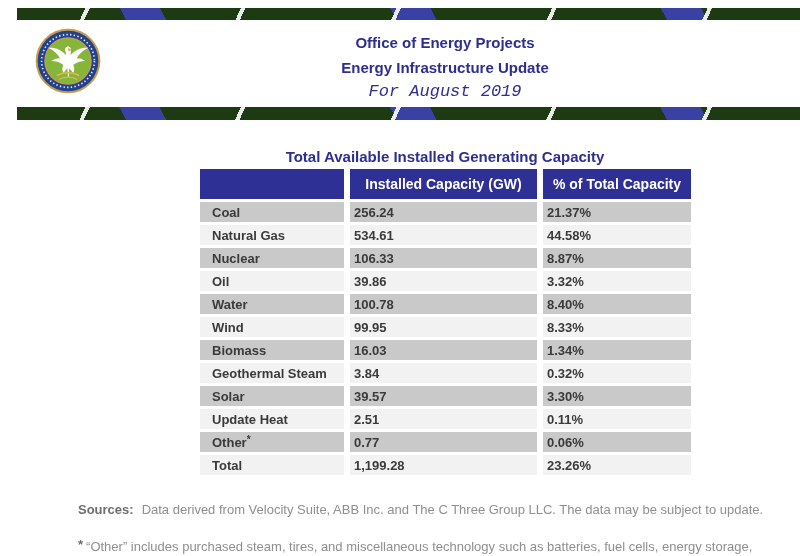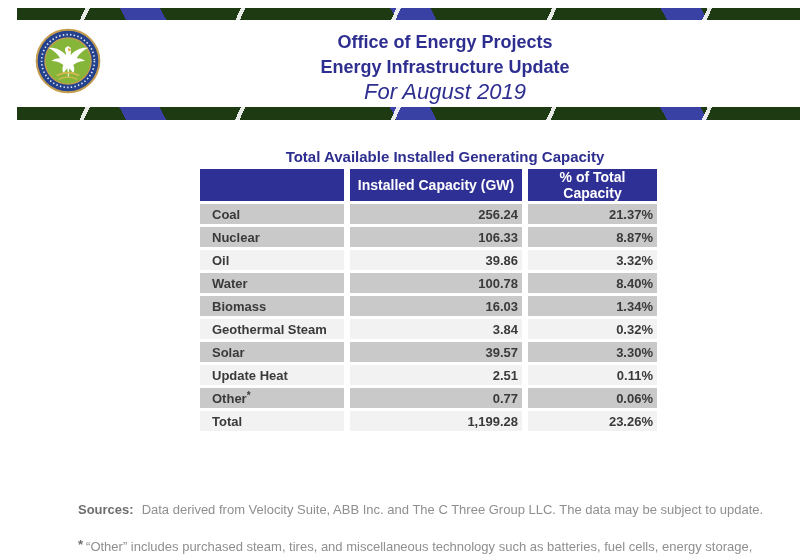--- a/index.html
+++ b/index.html
@@ -30,48 +30,48 @@
       repeating-linear-gradient(63deg, rgba(0,0,0,0) 0 97px, var(--band-blue) 97px 133px, rgba(0,0,0,0) 133px 241px),
       var(--band-green);
   }
   .band.top{top:8px;height:12px;}
   .band.bottom{top:107px;height:13px;}
   .logo{position:absolute;left:35px;top:28px;width:66px;height:66px;}
   .titles{
     position:absolute;left:100px;right:10px;top:30px;
     text-align:center;color:var(--title-blue);
   }
-  .titles .t1,.titles .t2{font-size:18px;font-weight:bold;line-height:25px;}
-  .titles .t3{font-size:22px;font-style:italic;line-height:23px;}
+  .titles .t1,.titles .t2{font-size:15px;font-weight:bold;line-height:25px;}
+  .titles .t3{font-size:17px;font-style:italic;line-height:23px;font-family:Liberation Mono, monospace;}
   
   .table-title{
     position:absolute;left:100px;width:690px;top:148px;
     text-align:center;color:var(--title-blue);
     font-size:15px;font-weight:bold;
   }
   .capacity-table{
     position:absolute;left:194px;top:166px;
     border-collapse:separate;border-spacing:6px 3px;
   }
   .capacity-table th{
     background:var(--table-header-bg);color:var(--table-header-text);
     font-size:14px;font-weight:bold;height:30px;text-align:center;
     padding:0 6px;
   }
   .capacity-table th.c0{width:144px;}
-  .capacity-table th.c1{width:172px;}
-  .capacity-table th.c2{width:129px;}
+  .capacity-table th.c1{width:187px;}
+  .capacity-table th.c2{width:148px;}
   .capacity-table td{
     height:20px;font-size:13px;font-weight:bold;color:var(--cell-text);
     padding:0 4px;
   }
   .capacity-table tr.dark td{background:var(--row-dark);}
   .capacity-table tr.light td{background:var(--row-light);}
   .capacity-table td.label-cell{text-align:left;padding-left:12px;}
-  .capacity-table td.num-cell{text-align:right;}
+  .capacity-table td.num-cell{text-align:left;}
   .capacity-table sup{font-size:10px;vertical-align:4px;}
   
   .footer{
     position:absolute;left:78px;top:499px;width:692px;
     color:var(--footer-text);font-size:13px;line-height:21px;
   }
   .footer .src-label{font-weight:bold;color:var(--footer-label);margin-right:8px;}
   .footer .fn{margin-top:14px;}
   .footer .fn-star{font-weight:bold;color:var(--footer-label);vertical-align:2px;margin-right:3px;}
 </style>
@@ -110,34 +110,44 @@
       <th class="c1">Installed Capacity (GW)</th>
       <th class="c2">% of Total Capacity</th>
     </tr>
   </thead>
   <tbody>
       <tr class="dark">
         <td class="label-cell">Coal</td>
         <td class="num-cell">256.24</td>
         <td class="num-cell">21.37%</td>
       </tr>
+      <tr class="light">
+        <td class="label-cell">Natural Gas</td>
+        <td class="num-cell">534.61</td>
+        <td class="num-cell">44.58%</td>
+      </tr>
       <tr class="dark">
         <td class="label-cell">Nuclear</td>
         <td class="num-cell">106.33</td>
         <td class="num-cell">8.87%</td>
       </tr>
       <tr class="light">
         <td class="label-cell">Oil</td>
         <td class="num-cell">39.86</td>
         <td class="num-cell">3.32%</td>
       </tr>
       <tr class="dark">
         <td class="label-cell">Water</td>
         <td class="num-cell">100.78</td>
         <td class="num-cell">8.40%</td>
+      </tr>
+      <tr class="light">
+        <td class="label-cell">Wind</td>
+        <td class="num-cell">99.95</td>
+        <td class="num-cell">8.33%</td>
       </tr>
       <tr class="dark">
         <td class="label-cell">Biomass</td>
         <td class="num-cell">16.03</td>
         <td class="num-cell">1.34%</td>
       </tr>
       <tr class="light">
         <td class="label-cell">Geothermal Steam</td>
         <td class="num-cell">3.84</td>
         <td class="num-cell">0.32%</td>

